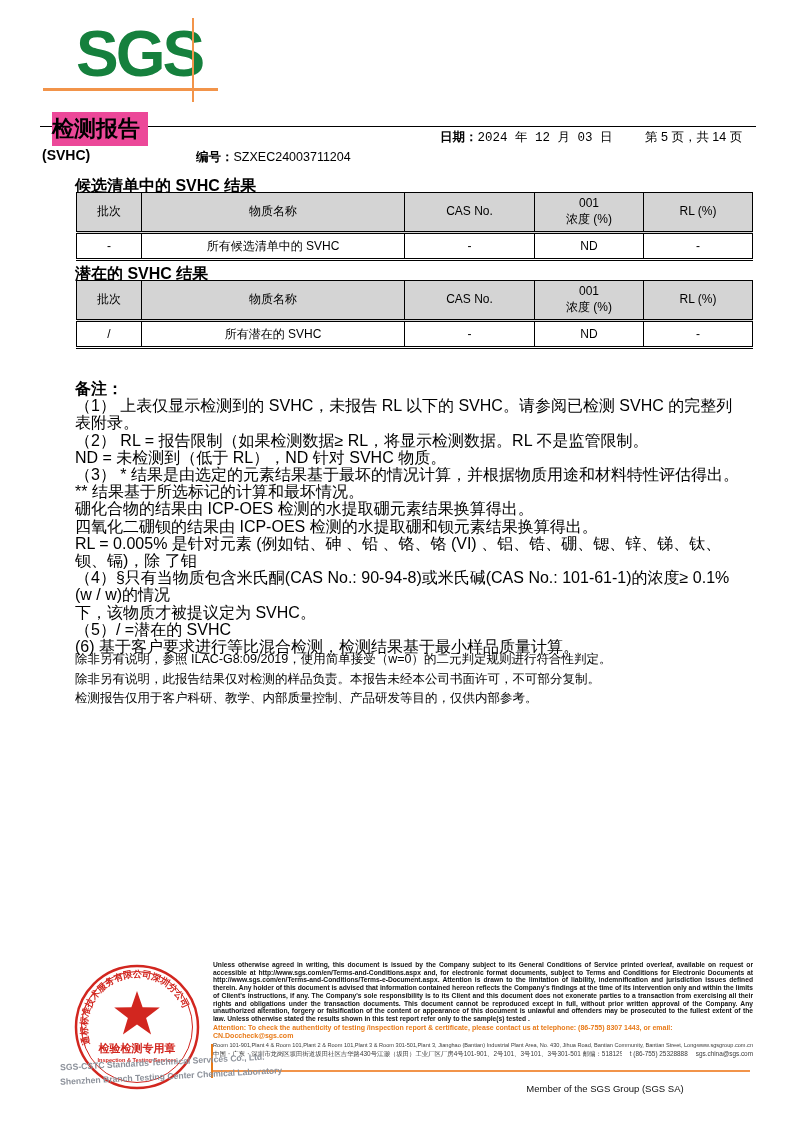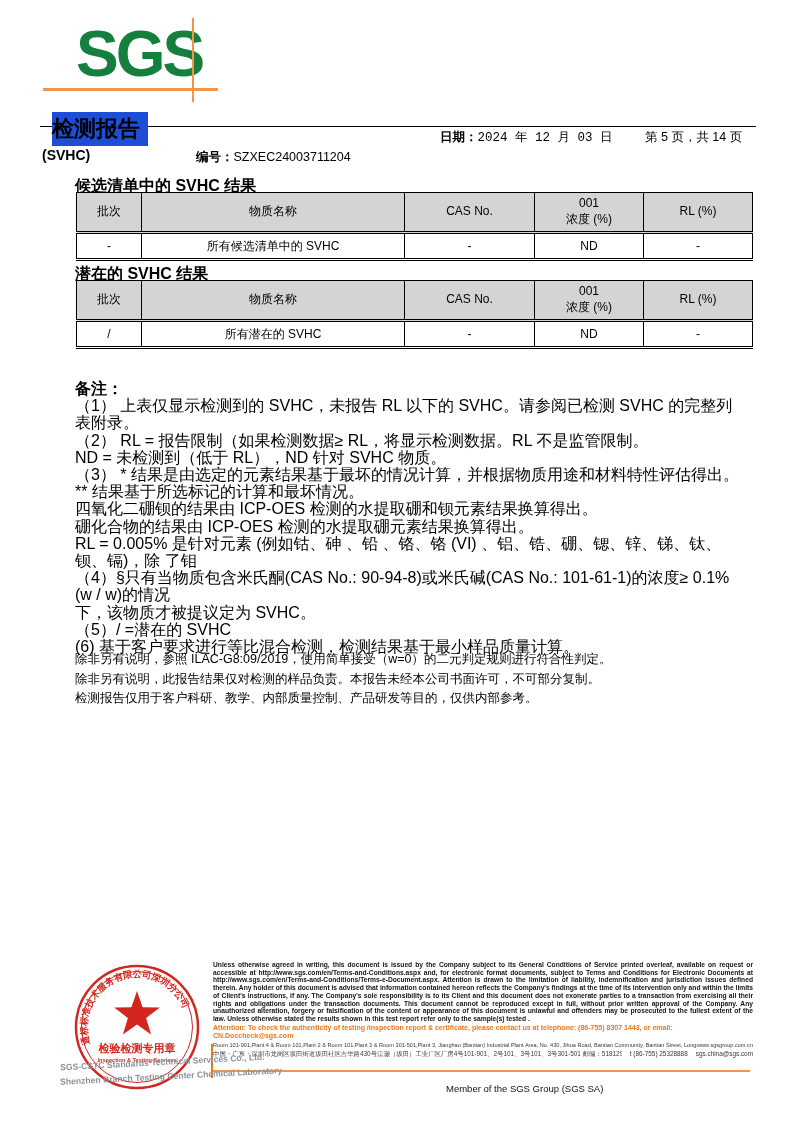--- a/index.html
+++ b/index.html
@@ -5,21 +5,21 @@
   html,body{margin:0;padding:0;background:#fff;}
   body{width:800px;height:1131px;position:relative;font-family:"Liberation Sans","DejaVu Sans",sans-serif;color:#000;overflow:hidden;}
   .abs{position:absolute;}
 
   
   .sgs-logo{left:76px;top:22px;font-size:64px;font-weight:bold;color:#15803d;letter-spacing:-3px;line-height:1;font-family:"Liberation Sans",sans-serif;}
   .logo-underline{left:43px;top:88px;width:175px;height:3px;background:#f2944a;}
   .logo-vline{left:192px;top:18px;width:2px;height:84px;background:#f2944a;}
 
   .header-rule{left:40px;top:126px;width:716px;height:1px;background:#000;z-index:1;}
-  .report-title{left:52px;top:112px;font-size:22px;font-weight:bold;background:#1d4ed8;z-index:2;padding:2px 8px 2px 0;}
+  .report-title{left:52px;top:112px;font-size:22px;font-weight:bold;background:#ec4899;z-index:2;padding:2px 8px 2px 0;}
   .report-subtitle{left:42px;top:147px;font-size:14px;font-weight:bold;}
   .hdr-info{top:129px;font-size:12.5px;z-index:2;}
   .hdr-label{font-weight:bold;}
   .hdr-no{left:196px;margin-top:20px;}
   .hdr-date{left:440px;font-family:Liberation Mono, monospace;}
   .hdr-page{left:645px;}
 
   
   .sec-title{left:75px;font-size:16px;font-weight:bold;}
   .sec1-title{top:176px;}
@@ -47,21 +47,21 @@
   .disclaimer{font-size:6.7px;line-height:7.7px;text-align:justify;color:#141414;font-weight:600;}
   .attention{margin-top:1px;font-size:7px;line-height:8.2px;font-weight:bold;color:#e87a18;}
   .addr-line{display:flex;align-items:baseline;color:#3a3a3a;}
   .addr1{margin-top:2px;font-size:5.6px;}
   .addr2{margin-top:2px;font-size:6.4px;}
   .addr-main{flex:1;padding-right:6px;white-space:nowrap;overflow:hidden;}
   .addr-side{white-space:nowrap;}
   .addr2 .addr-side{margin-left:8px;}
   .foot-vline{left:211px;top:1044px;width:2px;height:34px;background:#e87a18;z-index:2;}
   .foot-rule{left:213px;top:1070px;width:537px;height:2px;background:#f2944a;}
-  .member{left:446px;top:1083px;width:270px;font-size:9.5px;color:#111;}
+  .member{left:470px;top:1083px;width:270px;text-align:center;font-size:9.5px;color:#111;}
 </style>
 </head>
 <body>
 
 <div>
 
   <div class="abs sgs-logo">SGS</div>
   <div class="abs logo-underline"></div>
   <div class="abs logo-vline"></div>
 
@@ -136,22 +136,22 @@
   </tbody>
     </table>
 
   <div class="abs notes">
     <div class="notes-heading">备注：</div>
     <div>（1） 上表仅显示检测到的 SVHC，未报告 RL 以下的 SVHC。请参阅已检测 SVHC 的完整列表附录。</div>
     <div>（2） RL = 报告限制（如果检测数据≥ RL，将显示检测数据。RL 不是监管限制。</div>
     <div>ND = 未检测到（低于 RL），ND 针对 SVHC 物质。</div>
     <div>（3） * 结果是由选定的元素结果基于最坏的情况计算，并根据物质用途和材料特性评估得出。</div>
     <div>** 结果基于所选标记的计算和最坏情况。</div>
+    <div>硼化合物的结果由 ICP-OES 检测的水提取硼元素结果换算得出。</div>
     <div>四氧化二硼钡的结果由 ICP-OES 检测的水提取硼和钡元素结果换算得出。</div>
-    <div>硼化合物的结果由 ICP-OES 检测的水提取硼元素结果换算得出。</div>
     <div>RL = 0.005% 是针对元素 (例如钴、砷 、铅 、铬、铬 (VI) 、铝、锆、硼、锶、锌、锑、钛、钡、镉)，除 了钼</div>
     <div>（4）§只有当物质包含米氏酮(CAS No.: 90-94-8)或米氏碱(CAS No.: 101-61-1)的浓度≥ 0.1%(w / w)的情况</div>
     <div>下，该物质才被提议定为 SVHC。</div>
     <div>（5）/ =潜在的 SVHC</div>
     <div>(6) 基于客户要求进行等比混合检测，检测结果基于最小样品质量计算。</div>
   </div>
 
   <div class="abs statements">
     <div>除非另有说明，参照 ILAC-G8:09/2019，使用简单接受（w=0）的二元判定规则进行符合性判定。</div>
     <div>除非另有说明，此报告结果仅对检测的样品负责。本报告未经本公司书面许可，不可部分复制。</div>

